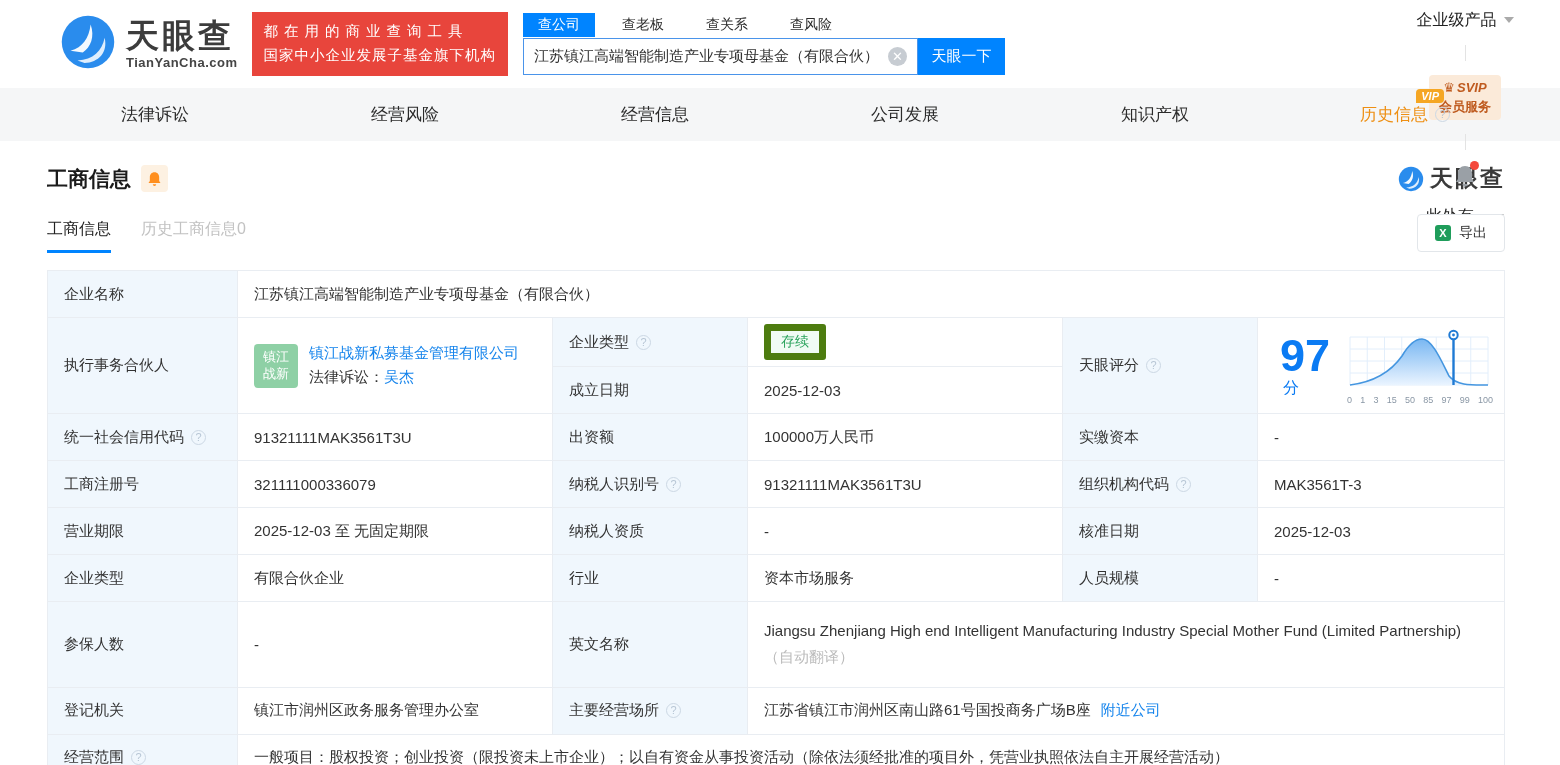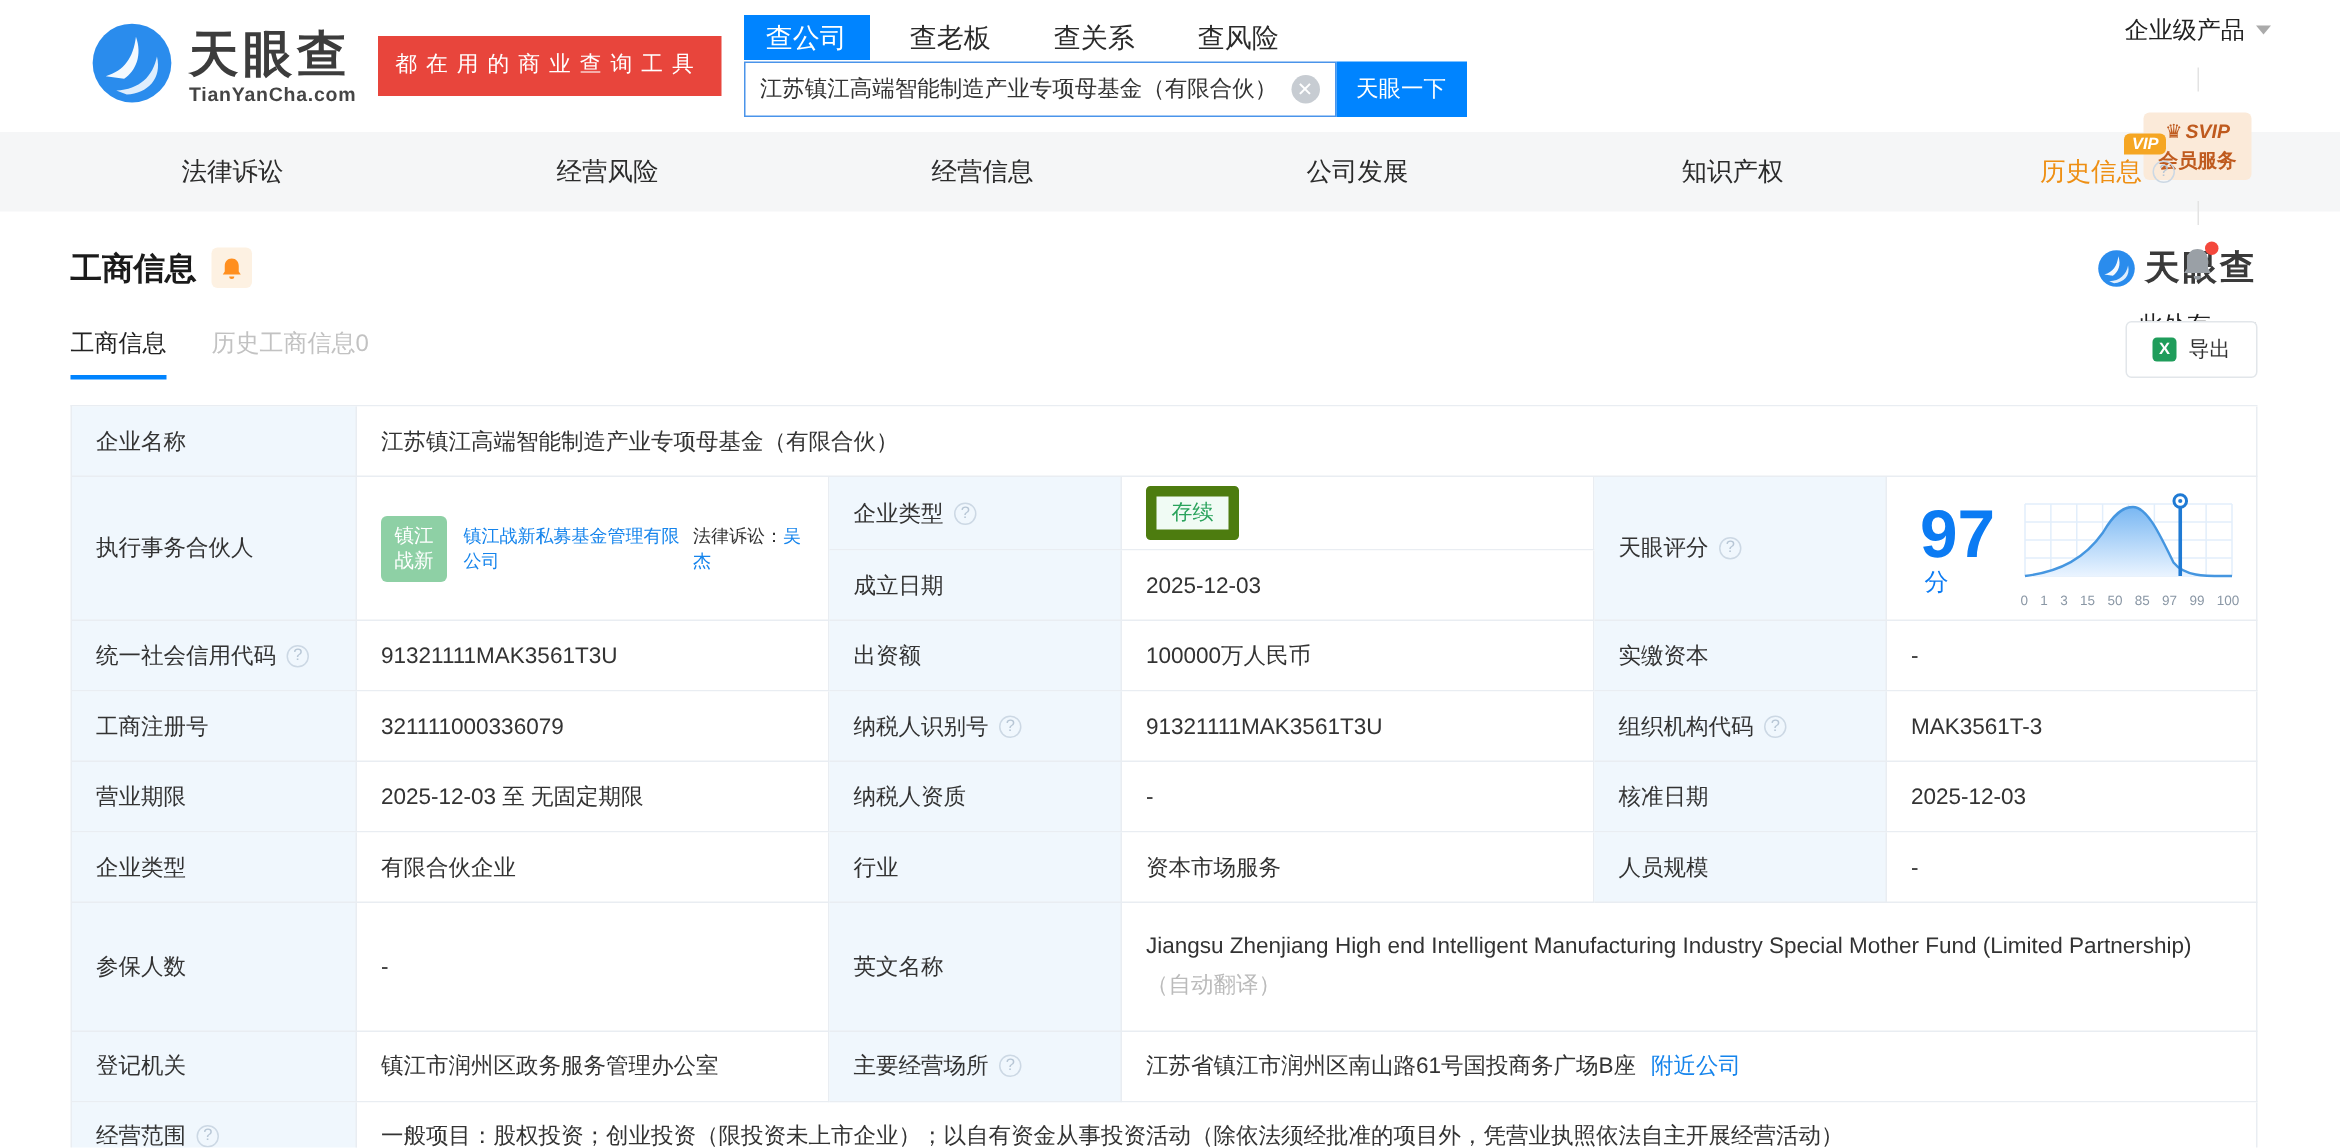--- a/index.html
+++ b/index.html
@@ -10,21 +10,21 @@
   .header { height: 88px; display: flex; align-items: center; padding: 0 44px 0 60px; background: #fff; }
   .logo { display: flex; align-items: center; gap: 10px; cursor: pointer; }
   .logo-txt { display: flex; flex-direction: column; line-height: 1.05; }
   .logo-cn { font-size: 33px; font-weight: bold; color: #3c3c3c; letter-spacing: 3px; }
   .logo-en { font-size: 13px; font-weight: bold; color: #454545; letter-spacing: .5px; margin-top: 2px; }
   .banner { background: #e8453c; color: #fff; margin-left: 14px; padding: 8px 12px; font-size: 14.5px; line-height: 1.65; }
   .banner .l1 { letter-spacing: 6px; }
   .banner .l2 { letter-spacing: 1px; }
 
   .search-block { margin-left: 15px; width: 482px; }
-  .search-tabs { display: flex; align-items: center; font-size: 18px; }
+  .search-tabs { display: flex; align-items: center; font-size: 14px; }
   .search-tab { padding: 3px 15px; color: #2b2b2b; cursor: pointer; }
   .search-tab.active { background: #0084ff; color: #fff; }
   .search-tab + .search-tab { margin-left: 12px; }
   .search-bar { display: flex; height: 37px; margin-top: 1px; }
   .search-input-wrap { flex: 1; border: 1px solid #4a94ea; background: #fff; display: flex; align-items: center; padding: 0 10px; }
   .search-input-wrap input { border: 0; outline: none; flex: 1; font-size: 15px; color: #333;
     font-family: "Liberation Sans", "DejaVu Sans", sans-serif; }
   .clear-icon { width: 19px; height: 19px; border-radius: 50%; background: #c7ccd2; color: #fff;
     font-size: 13px; line-height: 19px; text-align: center; cursor: pointer; flex: none; }
   .search-btn { width: 87px; background: #0084ff; color: #ffffff; font-size: 15px; border: 0;
@@ -87,21 +87,21 @@
     font-size: 11px; line-height: 13px; text-align: center; margin-left: 7px; flex: none; cursor: pointer; }
   .badge-green { border: 7px solid #4d7c0f; background: #f0fbf4; color: #2aa35c; font-size: 14px;
     padding: 2px 10px; border-radius: 3px; }
   .link { color: #1584ec; cursor: pointer; text-decoration: none; }
   .muted { color: #bbb; }
 
   .partner-cell { gap: 11px; }
   .avatar { width: 44px; height: 44px; background: #8ed0a5; border-radius: 4px; color: #fff; font-size: 13px;
     display: flex; flex-direction: column; align-items: center; justify-content: center; line-height: 1.25;
     cursor: pointer; flex: none; }
-  .partner-info { display: flex; flex-direction: row; gap: 5px; font-size: 12px; }
+  .partner-info { display: flex; flex-direction: column; gap: 5px; font-size: 15px; }
 
   .score-cell { gap: 12px; padding: 6px 10px 6px 22px; }
   .score-num { font-size: 45px; font-weight: bold; color: #0b7bf3; line-height: 1; }
   .score-unit { font-size: 16px; color: #0b7bf3; margin-left: 3px; }
   .score-chart { width: 148px; }
   .axis { display: flex; justify-content: space-between; width: 146px; margin: 1px auto 0;
     font-size: 9px; color: #8a97a5; }
 
   .wrap-text { display: block; line-height: 1.75; padding-top: 10px; padding-bottom: 10px; }
 </style>
@@ -118,20 +118,21 @@
       </svg>
     </span>
     <span class="logo-txt">
       <span class="logo-cn">天眼查</span>
       <span class="logo-en">TianYanCha.com</span>
     </span>
   </div>
 
   <div class="banner">
     <div class="l1">都在用的商业查询工具</div>
+    <div class="l2">国家中小企业发展子基金旗下机构</div>
   </div>
 
   <div class="search-block">
     <div class="search-tabs">
       <span class="search-tab active">查公司</span>
       <span class="search-tab">查老板</span>
       <span class="search-tab">查关系</span>
       <span class="search-tab">查风险</span>
     </div>
     <div class="search-bar">

